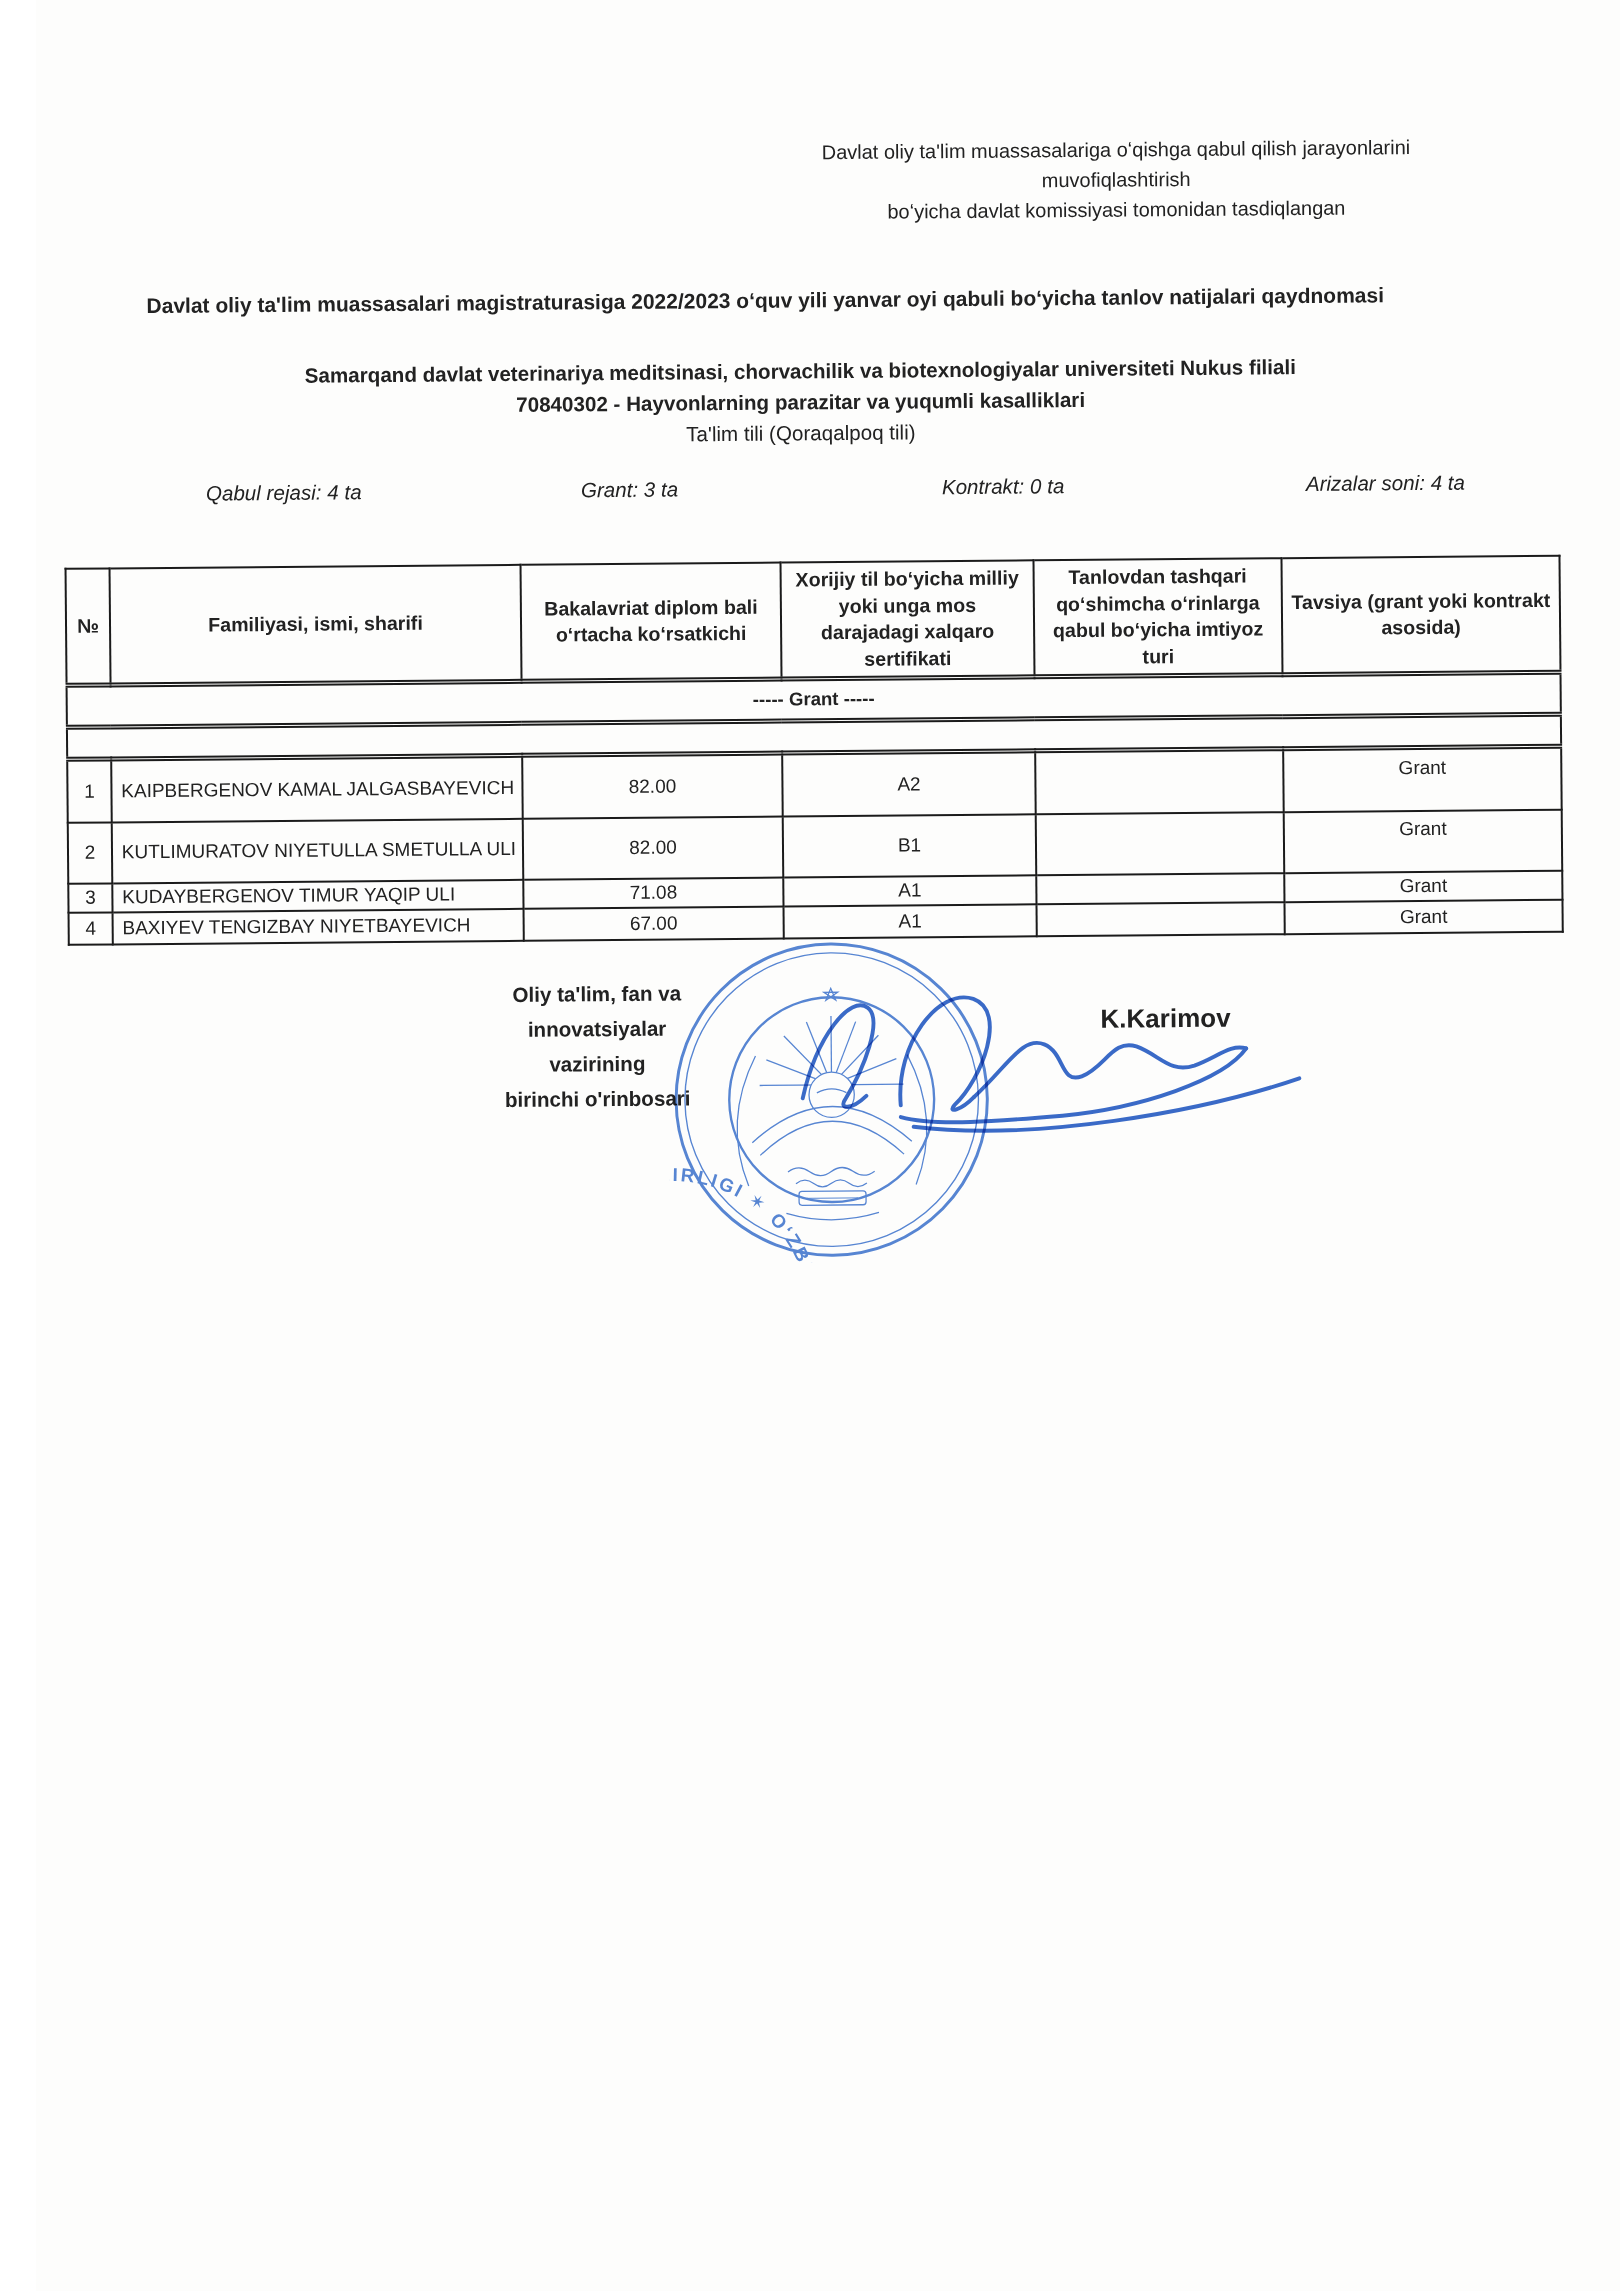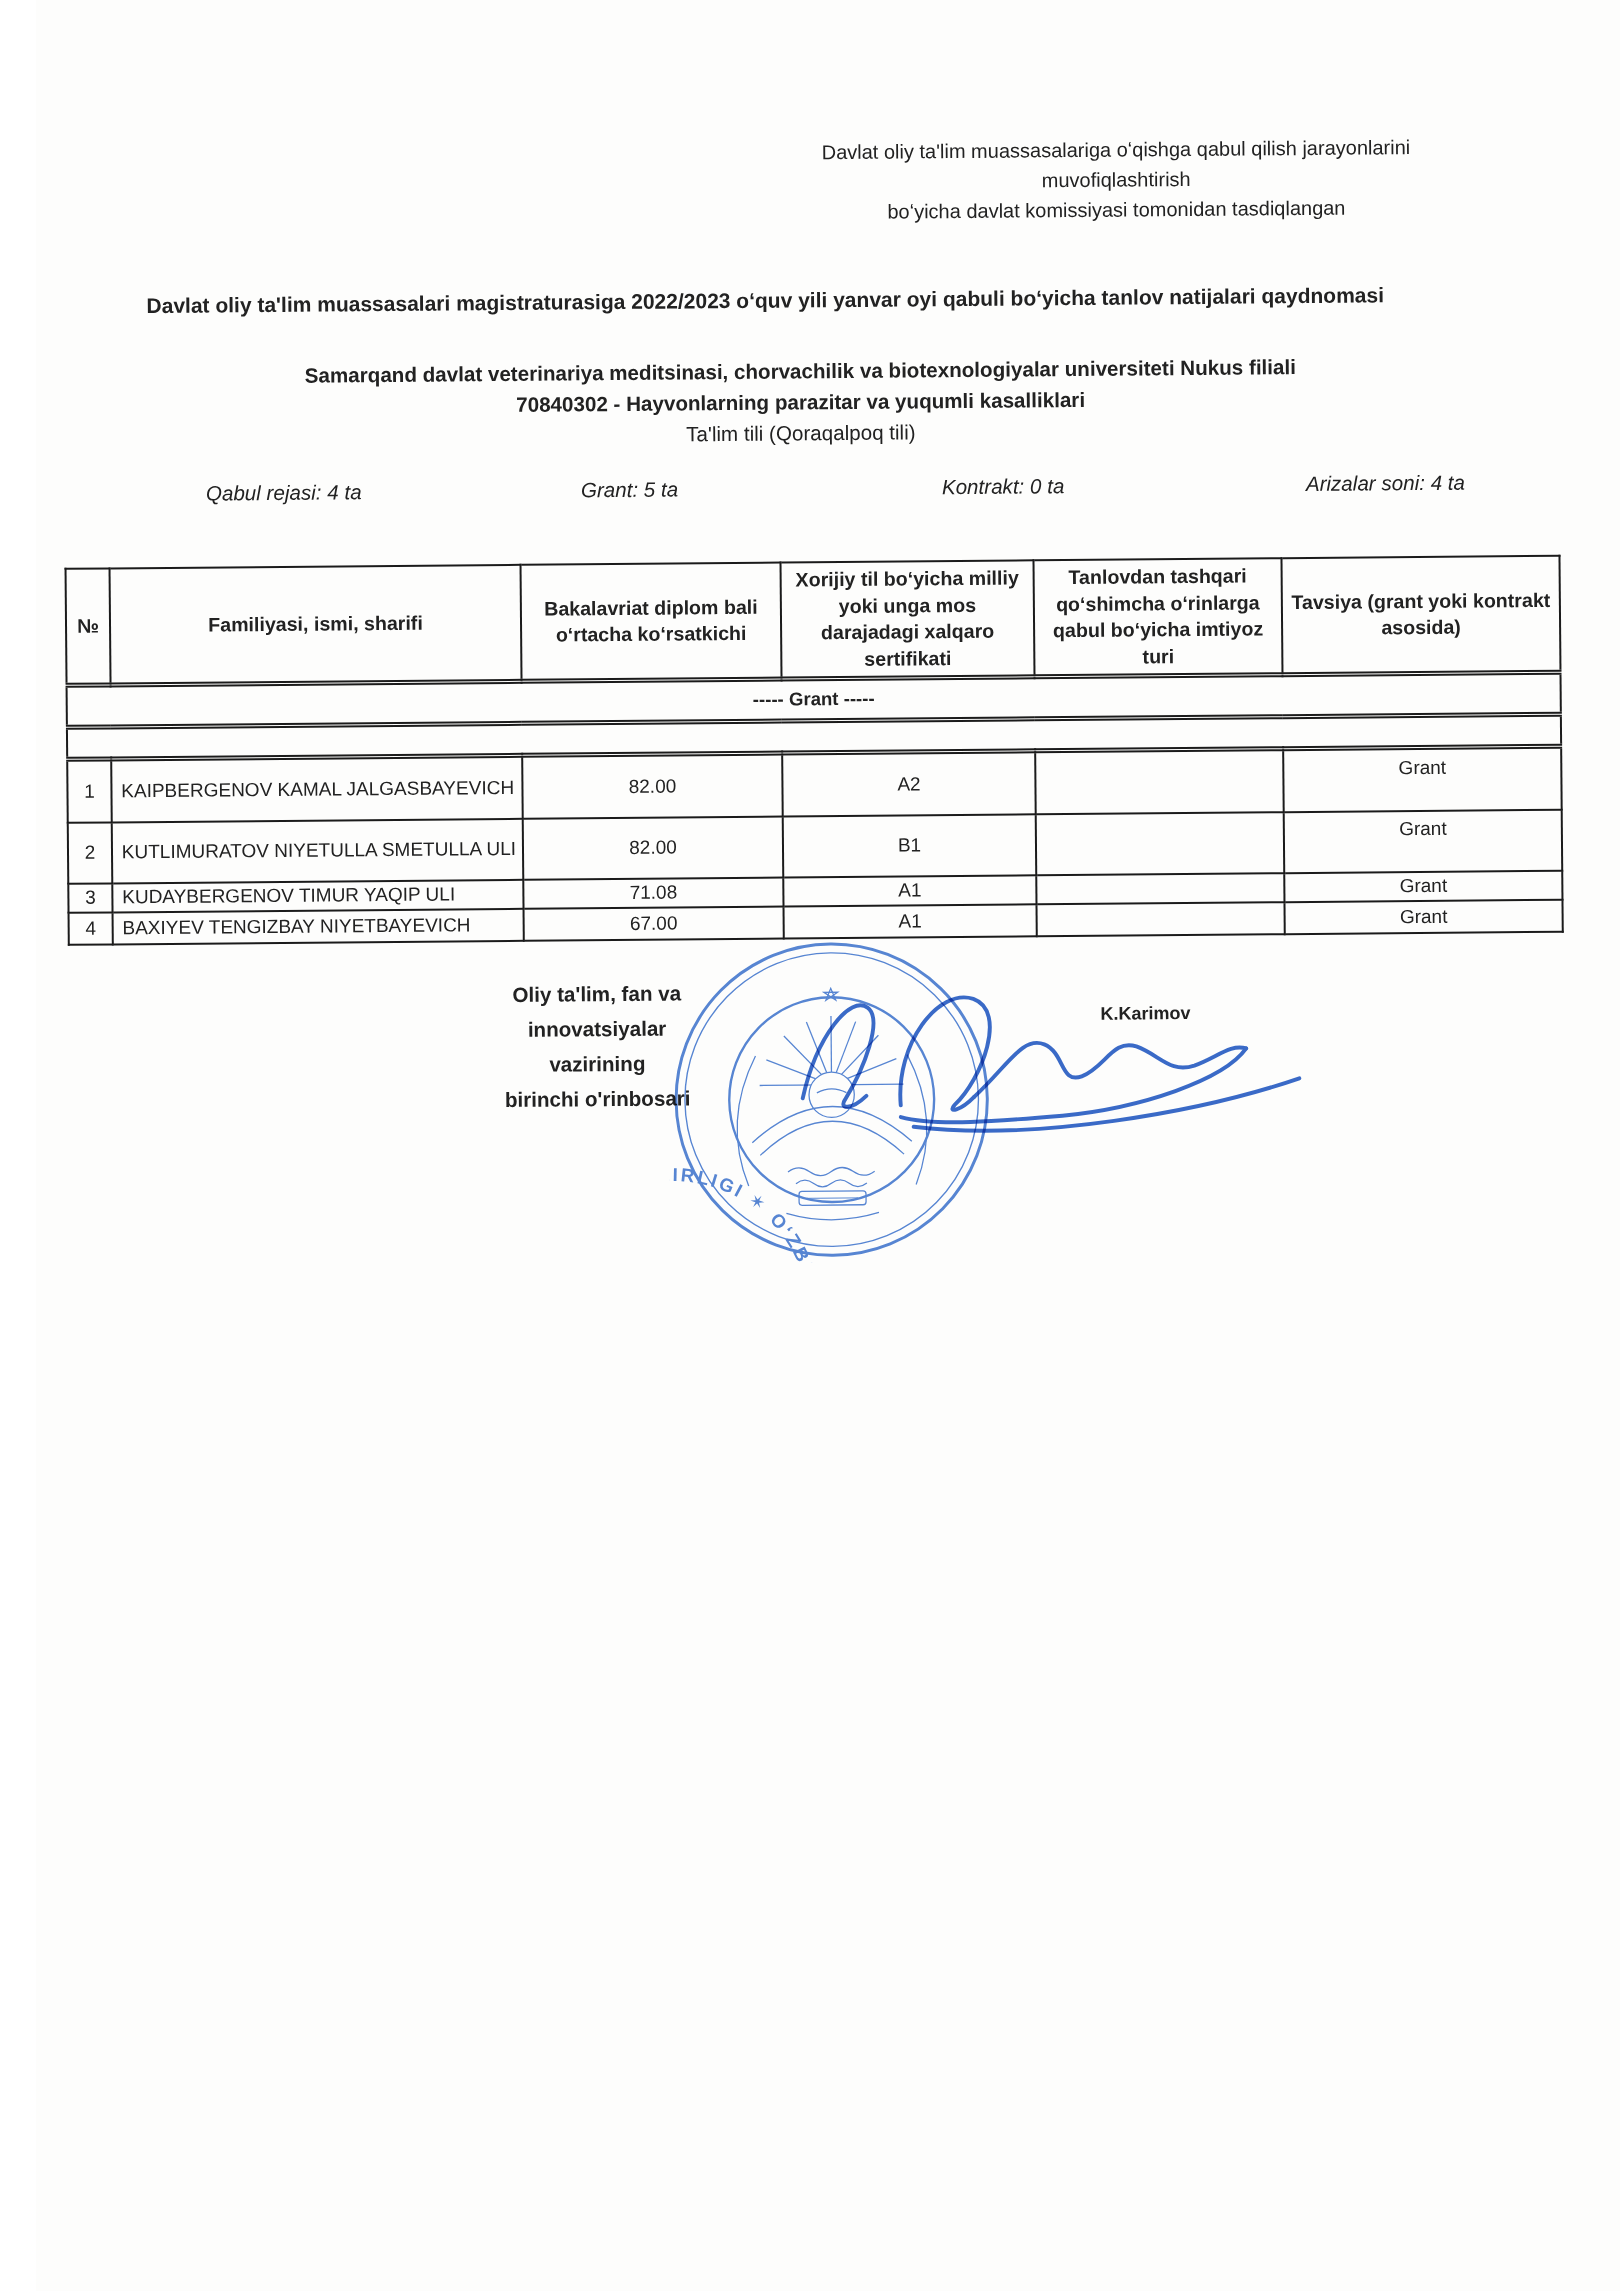--- a/index.html
+++ b/index.html
@@ -67,21 +67,21 @@
   tr.r4{height:32px;}
   td.no{text-align:center;}
   td.name{text-align:left;padding-left:8.8px;}
   td.center{text-align:center;}
   td.grant-top{vertical-align:top;padding-top:6.9px;text-align:center;}
 
   .role{
     position:absolute;left:443px;top:974px;width:235px;
     text-align:center;font-weight:700;font-size:20.6px;line-height:35px;
   }
-  .sig-name{position:absolute;left:1064px;top:1006px;font-weight:700;font-size:18px;}
+  .sig-name{position:absolute;left:1064px;top:1006px;font-weight:700;font-size:26px;}
   .stamp-svg{
     position:absolute;left:632px;top:937px;width:325px;height:325px;
     mix-blend-mode:multiply;opacity:.88;
   }
   .sig-svg{
     position:absolute;left:741px;top:951px;width:537px;height:194px;
     mix-blend-mode:multiply;opacity:.95;
   }
   .stamp-svg text{
     font-family:"Liberation Sans","DejaVu Sans",sans-serif;
@@ -104,21 +104,21 @@
 
     <div class="doc-title">Davlat oliy ta'lim muassasalari magistraturasiga 2022/2023 oʻquv yili yanvar oyi qabuli boʻyicha tanlov natijalari qaydnomasi</div>
 
     <div class="program">
       <div class="bold">Samarqand davlat veterinariya meditsinasi, chorvachilik va biotexnologiyalar universiteti Nukus filiali</div>
       <div class="bold">70840302 - Hayvonlarning parazitar va yuqumli kasalliklari</div>
       <div>Ta'lim tili (Qoraqalpoq tili)</div>
     </div>
 
     <span class="stat stat-plan">Qabul rejasi: 4 ta</span>
-    <span class="stat stat-grant">Grant: 5 ta</span>
+    <span class="stat stat-grant">Grant: 3 ta</span>
     <span class="stat stat-contract">Kontrakt: 0 ta</span>
     <span class="stat stat-apps">Arizalar soni: 4 ta</span>
 
     <table class="admtable">
       <colgroup>
         <col style="width:44px">
           <col style="width:411px">
           <col style="width:260px">
         <col style="width:253px">
           <col style="width:248px">

